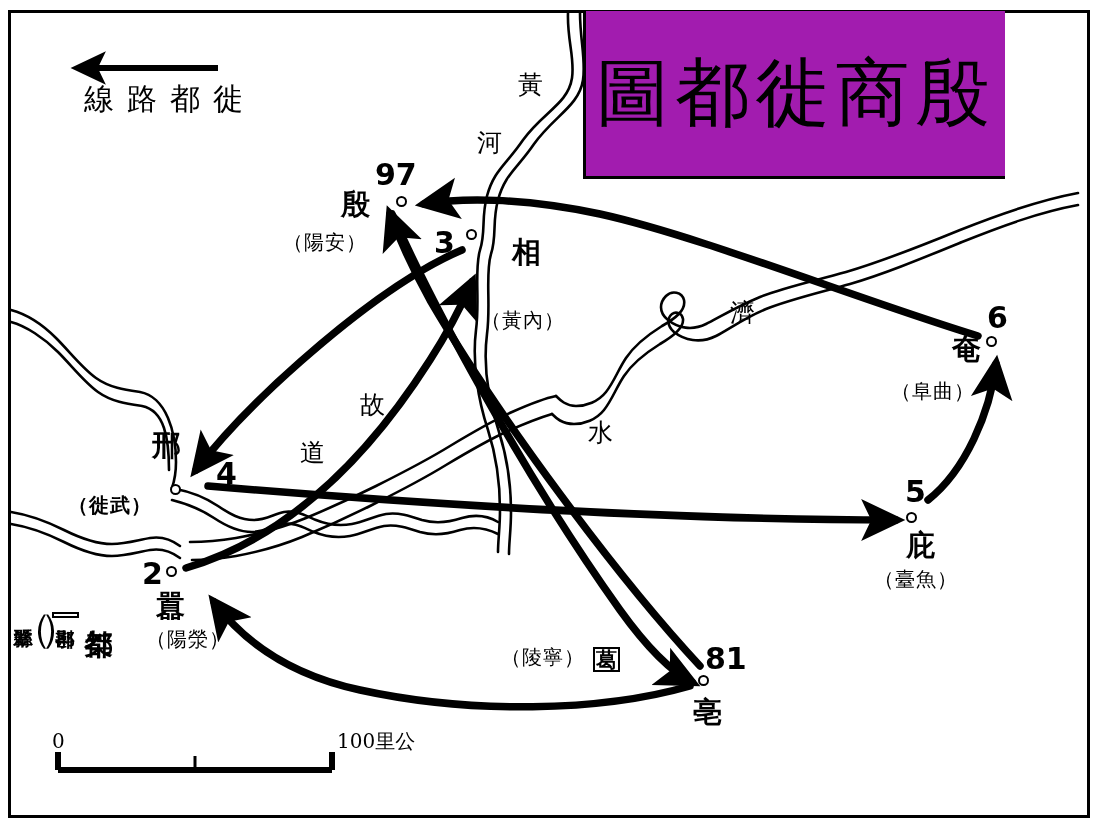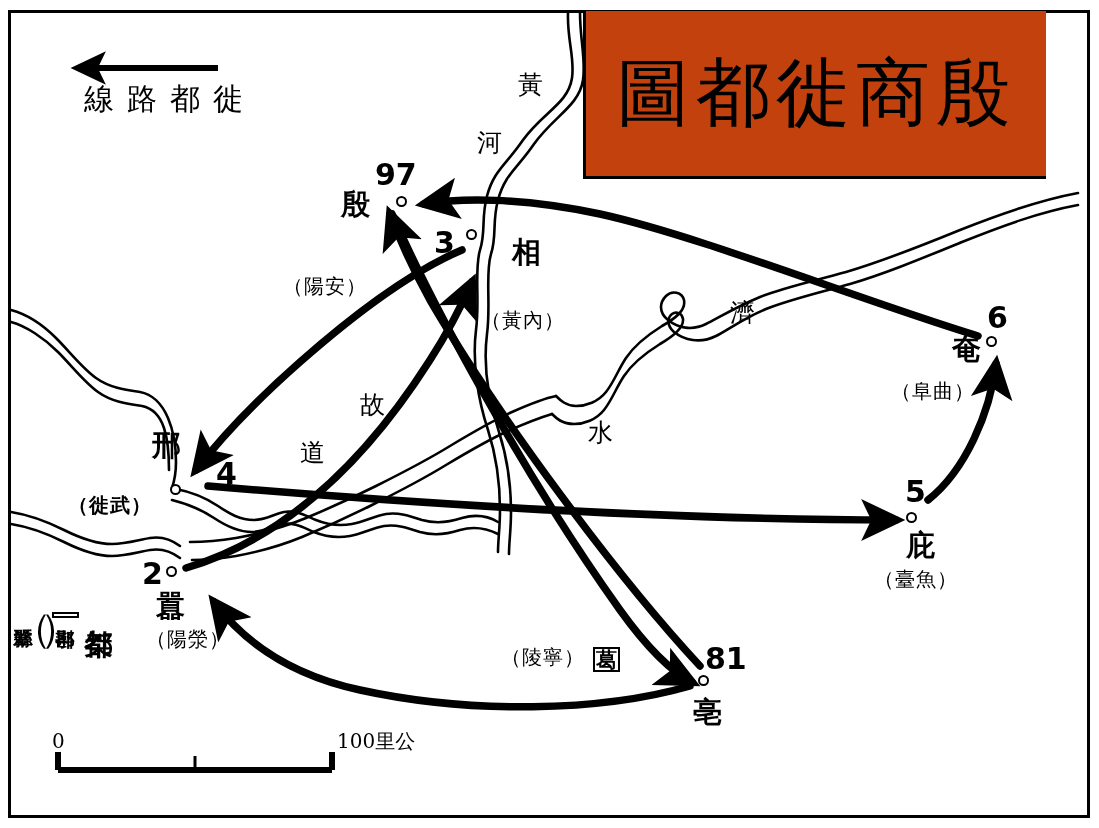--- a/index.html
+++ b/index.html
@@ -31,22 +31,22 @@
     position: absolute;
     font-family: "DejaVu Sans", "Liberation Sans", sans-serif;
     color: #000;
     white-space: nowrap;
     line-height: 1;
   }
   
   #title-box {
     position: absolute;
     left: 583px; top: 11px;
-    width: 463px; height: 168px;
-    background: #c2410c;
+    width: 422px; height: 168px;
+    background: #a21caf;
     border: 3px solid #000;
     border-top: none; border-right: none;
     display: flex; align-items: center; justify-content: center;
   }
   #title-text {
     font-size: 74px;
     letter-spacing: 6px;
     font-weight: 400;
     color: #000;
     font-family: "DejaVu Serif", "Liberation Serif", serif;
@@ -244,21 +244,21 @@
       <div class="cn river-label" style="left: 730px; top: 300px;">濟</div>
       <div class="cn river-label" style="left: 588px; top: 420px;">水</div>
       <div class="cn river-label" style="left: 360px; top: 392px;">故</div>
       <div class="cn river-label" style="left: 300px; top: 440px;">道</div>
     </div>
 
   <div id="site-layer">
       <div class="city-dot" style="left: 396px; top: 196px;"></div>
       <div class="cn site-num" style="left: 375px; top: 160px;">97</div>
       <div class="cn site-name" style="left: 341px; top: 190px;">殷</div>
-      <div class="cn site-mod" style="left: 283px; top: 232px; margin-top: 44px;">（陽安）</div>
+      <div class="cn site-mod" style="left: 283px; top: 232px;">（陽安）</div>
       <div class="city-dot" style="left: 466px; top: 229px;"></div>
       <div class="cn site-num" style="left: 434px; top: 228px;">3</div>
       <div class="cn site-name" style="left: 512px; top: 238px;">相</div>
       <div class="cn site-mod" style="left: 481px; top: 278px; margin-top: 32px;">（黃內）</div>
       <div class="city-dot" style="left: 986px; top: 336px;"></div>
       <div class="cn site-num" style="left: 987px; top: 303px;">6</div>
       <div class="cn site-name" style="left: 952px; top: 335px;">奄</div>
       <div class="cn site-mod" style="left: 891px; top: 381px; text-align: center;">（阜曲）</div>
       <div class="city-dot" style="left: 170px; top: 484px;"></div>
       <div class="cn site-num" style="left: 216px; top: 459px;">4</div>

